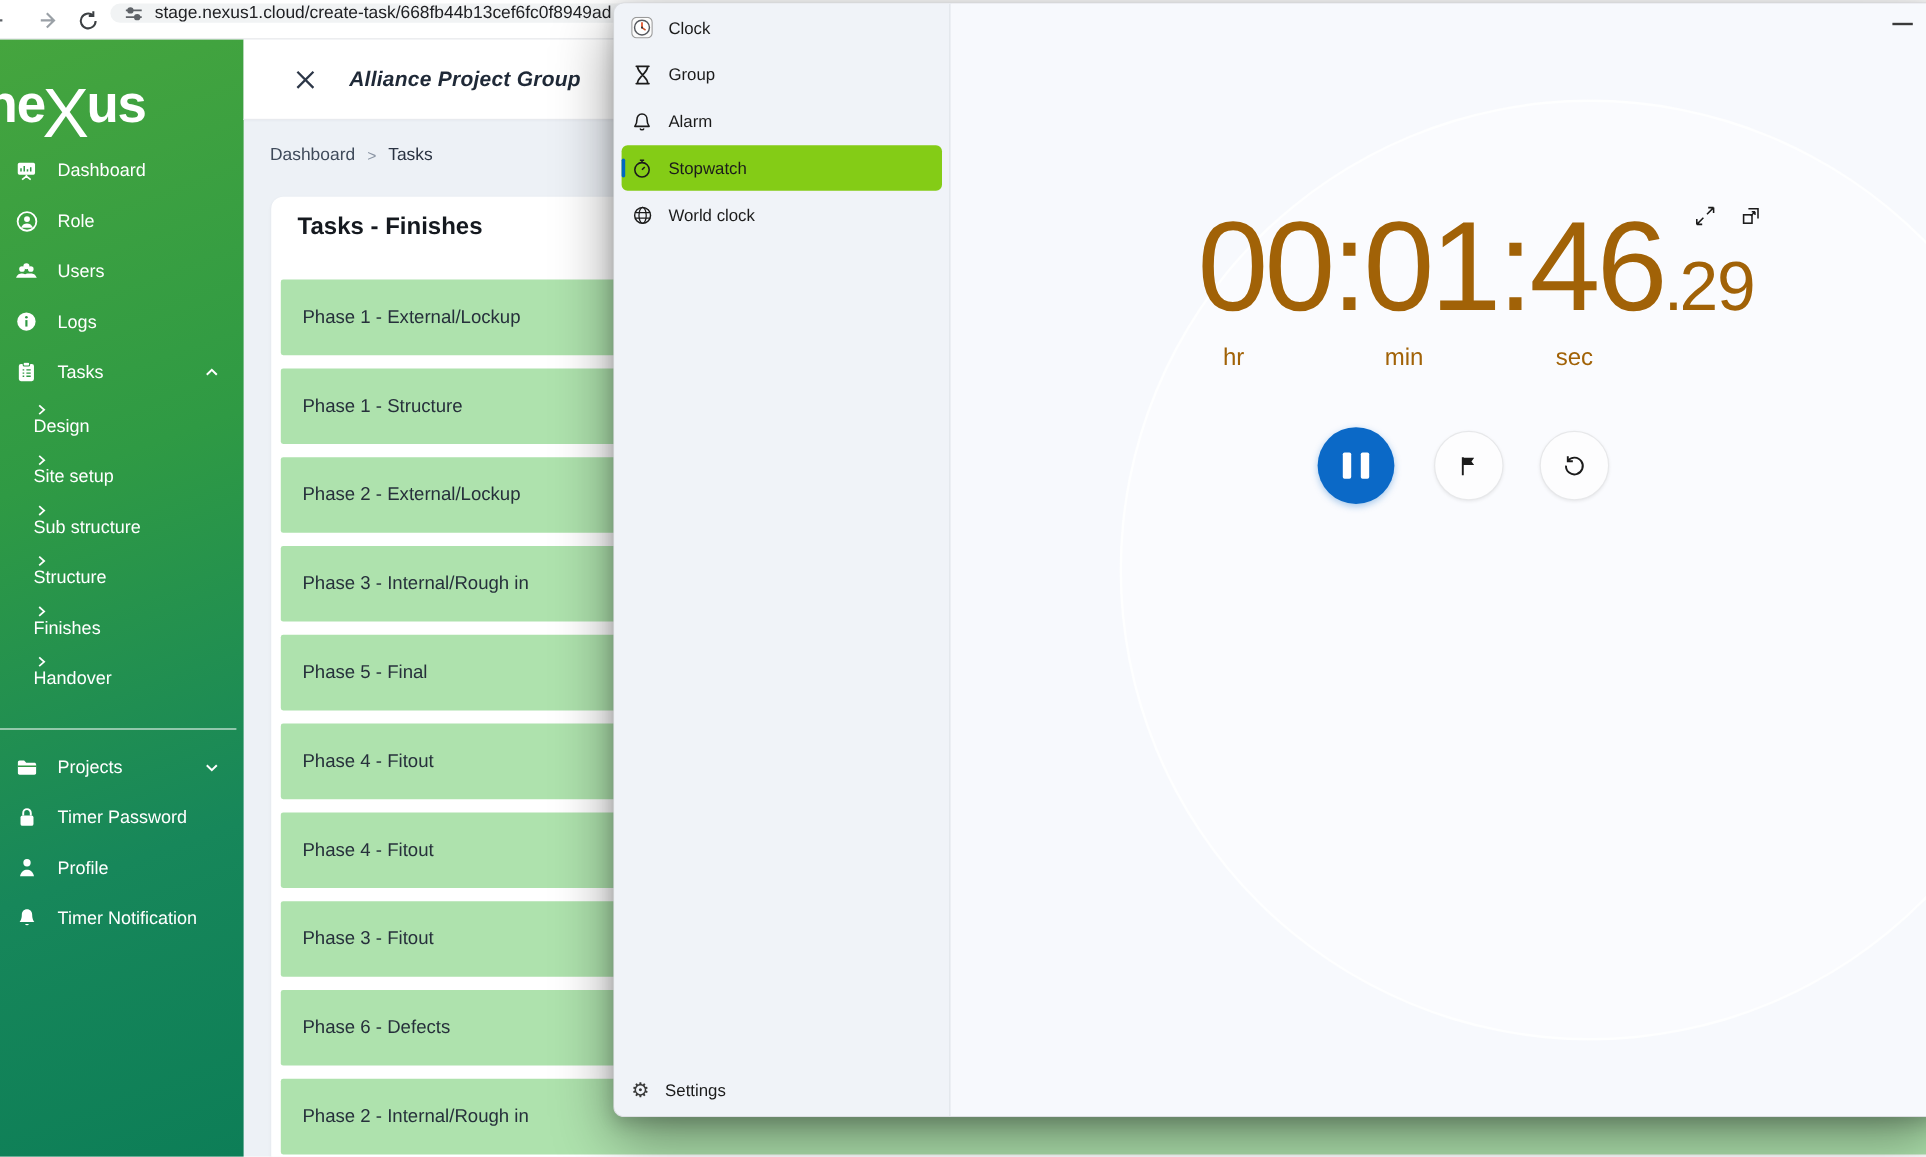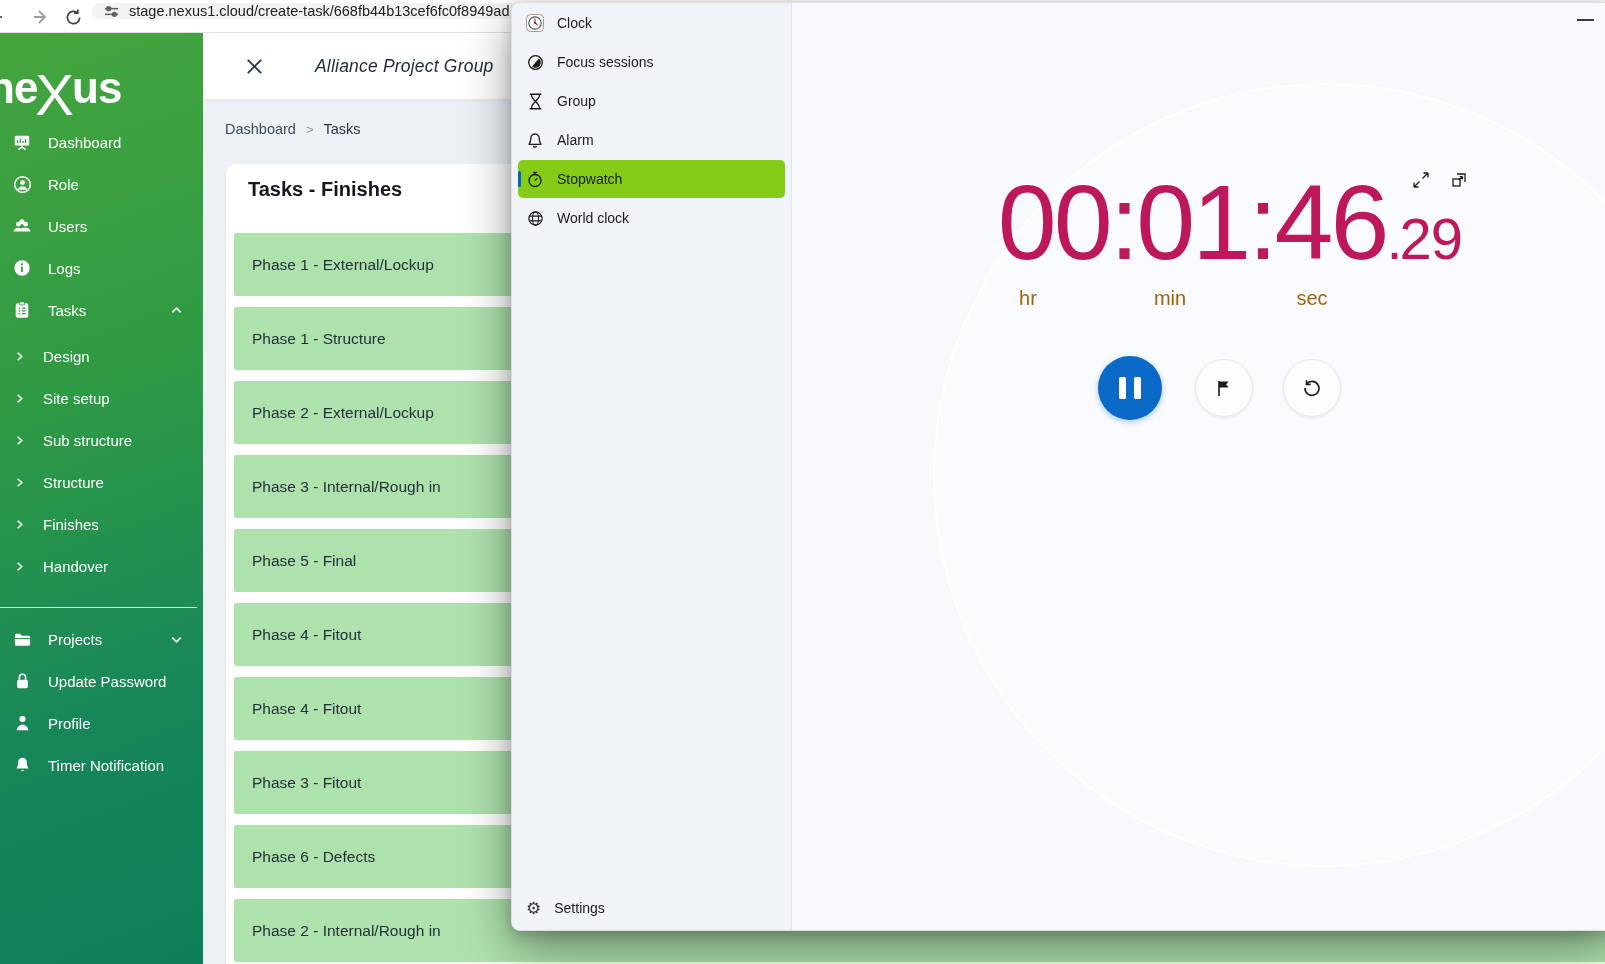--- a/index.html
+++ b/index.html
@@ -23,30 +23,30 @@
   .green-sidebar { position:absolute; left:0; top:0; bottom:0; width:203px;
     background:linear-gradient(160deg,#45a53e 0%,#2f9a44 38%,#17875a 72%,#0d7e57 100%); color:#fff; overflow:hidden; }
   .logo { height:80px; display:flex; align-items:flex-end; margin-left:-12px; padding-top:10px; color:#fff; }
   .logo .l1,.logo .l2 { font-size:44px; font-weight:600; letter-spacing:-1px; }
   .logo .lx { font-size:58px; font-weight:500; line-height:0.8; position:relative; top:5px; margin:0 -2px; }
   .nav { margin-top:8px; }
   .nav-item { height:42px; display:flex; align-items:center; padding-left:12px; font-size:15px; cursor:pointer; }
   .nav-item .nicon { width:20px; height:20px; margin-right:16px; display:flex; align-items:center; justify-content:center; flex:0 0 20px; }
   .nav-item .expander { margin-left:auto; margin-right:20px; width:14px; height:14px; display:flex; align-items:center; justify-content:center; }
   .sub-list { margin-top:4px; }
-  .sub-item { height:42px; display:flex; align-items:center; padding-left:13px; font-size:15px; cursor:pointer; }
+  .sub-item { height:42px; display:flex; align-items:flex-start; padding-left:28px; font-size:15px; cursor:pointer;flex-direction:column; }
   .sub-item .chev { width:12px; height:12px; margin-right:18px; display:flex; align-items:center; justify-content:center; }
   .side-divider { height:1px; background:rgba(255,255,255,0.85); margin:20px 6px 0 0; }
   .nav.bottom { margin-top:0; padding-top:10px; }
 
   
   .content { position:absolute; left:203px; top:0; right:0; bottom:0; }
   .content-header { height:67px; background:#ffffff; border-bottom:1px solid #e8eaee; box-shadow:0 1px 2px rgba(16,24,40,.04); display:flex; align-items:center; }
   .close-x { margin-left:40px; width:22px; height:22px; display:flex; align-items:center; justify-content:center; cursor:pointer; }
-  .modal-title { margin-left:50px; font-size:17.5px; font-weight:400; font-style:italic; color:#1f2937; letter-spacing:.2px; }
+  .modal-title { margin-left:26px; font-size:17.5px; font-weight:700; font-style:italic; color:#1f2937; letter-spacing:.2px; }
   .breadcrumb { margin:21px 0 0 22px; font-size:14.5px; color:#3f4a5a; display:flex; align-items:center; }
   .breadcrumb .sep { margin:0 10px; color:#8a94a3; font-size:13px; }
   .breadcrumb .bc-last { color:#2a3342; }
   .card { margin:27px 0 0 23px; width:calc(100% + 60px); min-height:1100px; background:#fff; border-radius:10px; box-shadow:0 1px 3px rgba(16,24,40,.06); padding-top:14px; }
   .card-title { margin-left:22px; font-size:20px; font-weight:700; color:#15191f; }
   .phase-list { margin:32px 8px 0 8px; }
   .phase-row { height:63px; margin-bottom:11px; background:#aee2ad; border-radius:2px; display:flex; align-items:center; padding-left:18px; font-size:15.5px; color:#26303b; cursor:pointer; }
 
   
   .clock-window { position:absolute; left:511px; top:2px; width:1104px; height:929px; z-index:10;
@@ -74,21 +74,21 @@
   .clock-main::before { content:""; position:absolute; left:140px; top:80px; width:780px; height:780px; border-radius:50%;
     background:rgba(255,255,255,0.35); border:2px solid rgba(255,255,255,0.8); }
 
   .win-ctrl-minimize { position:absolute; top:12px; right:18px; width:22px; height:10px; display:flex; align-items:center; justify-content:center; cursor:pointer; }
   .win-ctrl-minimize .dash { width:17px; height:2px; background:#3a3a3a; }
 
   .sw-tool { position:absolute; top:166px; width:22px; height:22px; display:flex; align-items:center; justify-content:center; cursor:pointer; }
   .sw-expand { left:898px; }
   .sw-pip { left:936px; }
 
-  .time { position:absolute; top:152px; left:718px; transform:translateX(-50%); display:flex; align-items:baseline; color:#be185d; font-size:106px; font-weight:300; letter-spacing:-3px; white-space:nowrap; line-height:1.28; }
+  .time { position:absolute; top:152px; left:718px; transform:translateX(-50%); display:flex; align-items:baseline; color:#a16207; font-size:106px; font-weight:300; letter-spacing:-3px; white-space:nowrap; line-height:1.28; }
   .time .frac { font-size:58px; letter-spacing:-1px; }
   .time .dot { font-size:58px; }
   .unit { position:absolute; top:284px; transform:translateX(-50%); font-size:20px; color:#a16207; }
   .unit-hr { left:516px; } .unit-min { left:658px; } .unit-sec { left:800px; }
 
   .sw-btn { position:absolute; border-radius:50%; display:flex; align-items:center; justify-content:center; cursor:pointer; }
   .btn-pause { left:586px; top:353px; width:64px; height:64px; background:#0b69c7; box-shadow:0 2px 6px rgba(11,105,199,.35); }
   .pause-bars { display:flex; gap:8px; }
   .pause-bars span { display:block; width:7px; height:22px; background:#fff; border-radius:1.5px; }
   .btn-flag { left:683px; top:356px; width:58px; height:58px; background:#fdfdfe; border:1px solid #e7e8ea; box-shadow:0 1px 3px rgba(0,0,0,.08); }
@@ -266,21 +266,21 @@
                 </svg>
             </span>
           </div>
           <div class="nav-item">
             <span class="nicon">
               <svg width="17" height="18" viewBox="0 0 18 20">
                   <rect x="3" y="8.5" width="12" height="9.5" rx="1.8" fill="#fff"></rect>
                   <path d="M5.5 8.5 V6 a3.5 3.5 0 0 1 7 0 V8.5" stroke="#fff" stroke-width="1.8" fill="none"></path>
                 </svg>
             </span>
-            <span>Update Password</span>
+            <span>Timer Password</span>
           </div>
           <div class="nav-item">
             <span class="nicon">
               <svg width="17" height="18" viewBox="0 0 18 20">
                   <circle cx="9" cy="5.5" r="3.4" fill="#fff"></circle>
                   <path d="M2.5 18 C3.6 13.5 6.2 12 9 12 C11.8 12 14.4 13.5 15.5 18 Z" fill="#fff"></path>
                 </svg>
             </span>
             <span>Profile</span>
           </div>
@@ -341,29 +341,20 @@
               <circle cx="9" cy="9" r="6.2" fill="#fff" stroke="#55585e" stroke-width="1.2"></circle>
               <path d="M9 9 L9 4.6" stroke="#e4572e" stroke-width="1.5"></path>
               <path d="M9 9 L12 11.2" stroke="#c94f28" stroke-width="1.3"></path>
               <circle cx="9" cy="9" r="0.9" fill="#333"></circle>
             </svg>
         </span>
         <span class="clabel">Clock</span>
       </div>
       <div class="cnav-row">
         <span class="cicon">
-          <svg width="17" height="17" viewBox="0 0 18 18">
-              <circle cx="9" cy="9" r="7.2" stroke="#1b1b1b" stroke-width="1.4" fill="none"></circle>
-              <path d="M9 3.4 A5.6 5.6 0 0 1 9 14.6 Z" fill="#1b1b1b" transform="rotate(40 9 9)"></path>
-            </svg>
-        </span>
-        <span class="clabel">Focus sessions</span>
-      </div>
-      <div class="cnav-row">
-        <span class="cicon">
           <svg width="15" height="17" viewBox="0 0 14 16">
               <path d="M2 1.2 H12 M2 14.8 H12 M3 1.2 C3 5 6 6.5 7 8 C8 6.5 11 5 11 1.2 M3 14.8 C3 11 6 9.5 7 8 C8 9.5 11 11 11 14.8" stroke="#1b1b1b" stroke-width="1.3" fill="none" stroke-linecap="round"></path>
             </svg>
         </span>
         <span class="clabel">Group</span>
       </div>
       <div class="cnav-row">
         <span class="cicon">
           <svg width="16" height="17" viewBox="0 0 16 17">
               <path d="M8 2 C5.2 2 3.8 4.2 3.8 6.5 C3.8 10 2.8 11.2 2 12.3 H14 C13.2 11.2 12.2 10 12.2 6.5 C12.2 4.2 10.8 2 8 2 Z" stroke="#1b1b1b" stroke-width="1.3" fill="none" stroke-linejoin="round"></path>

